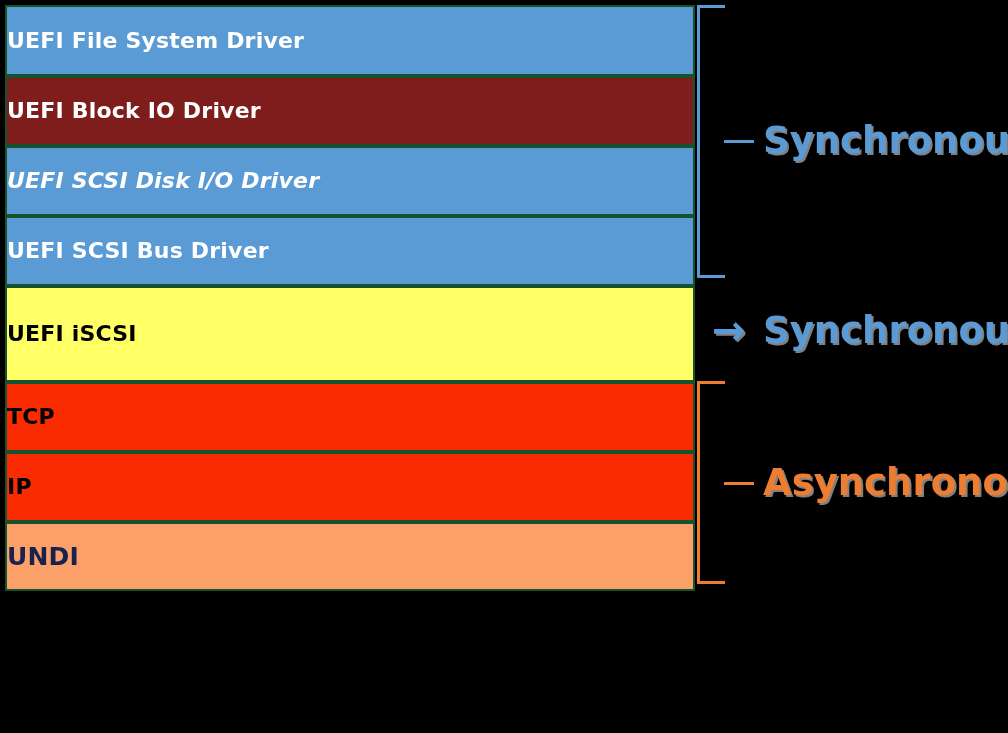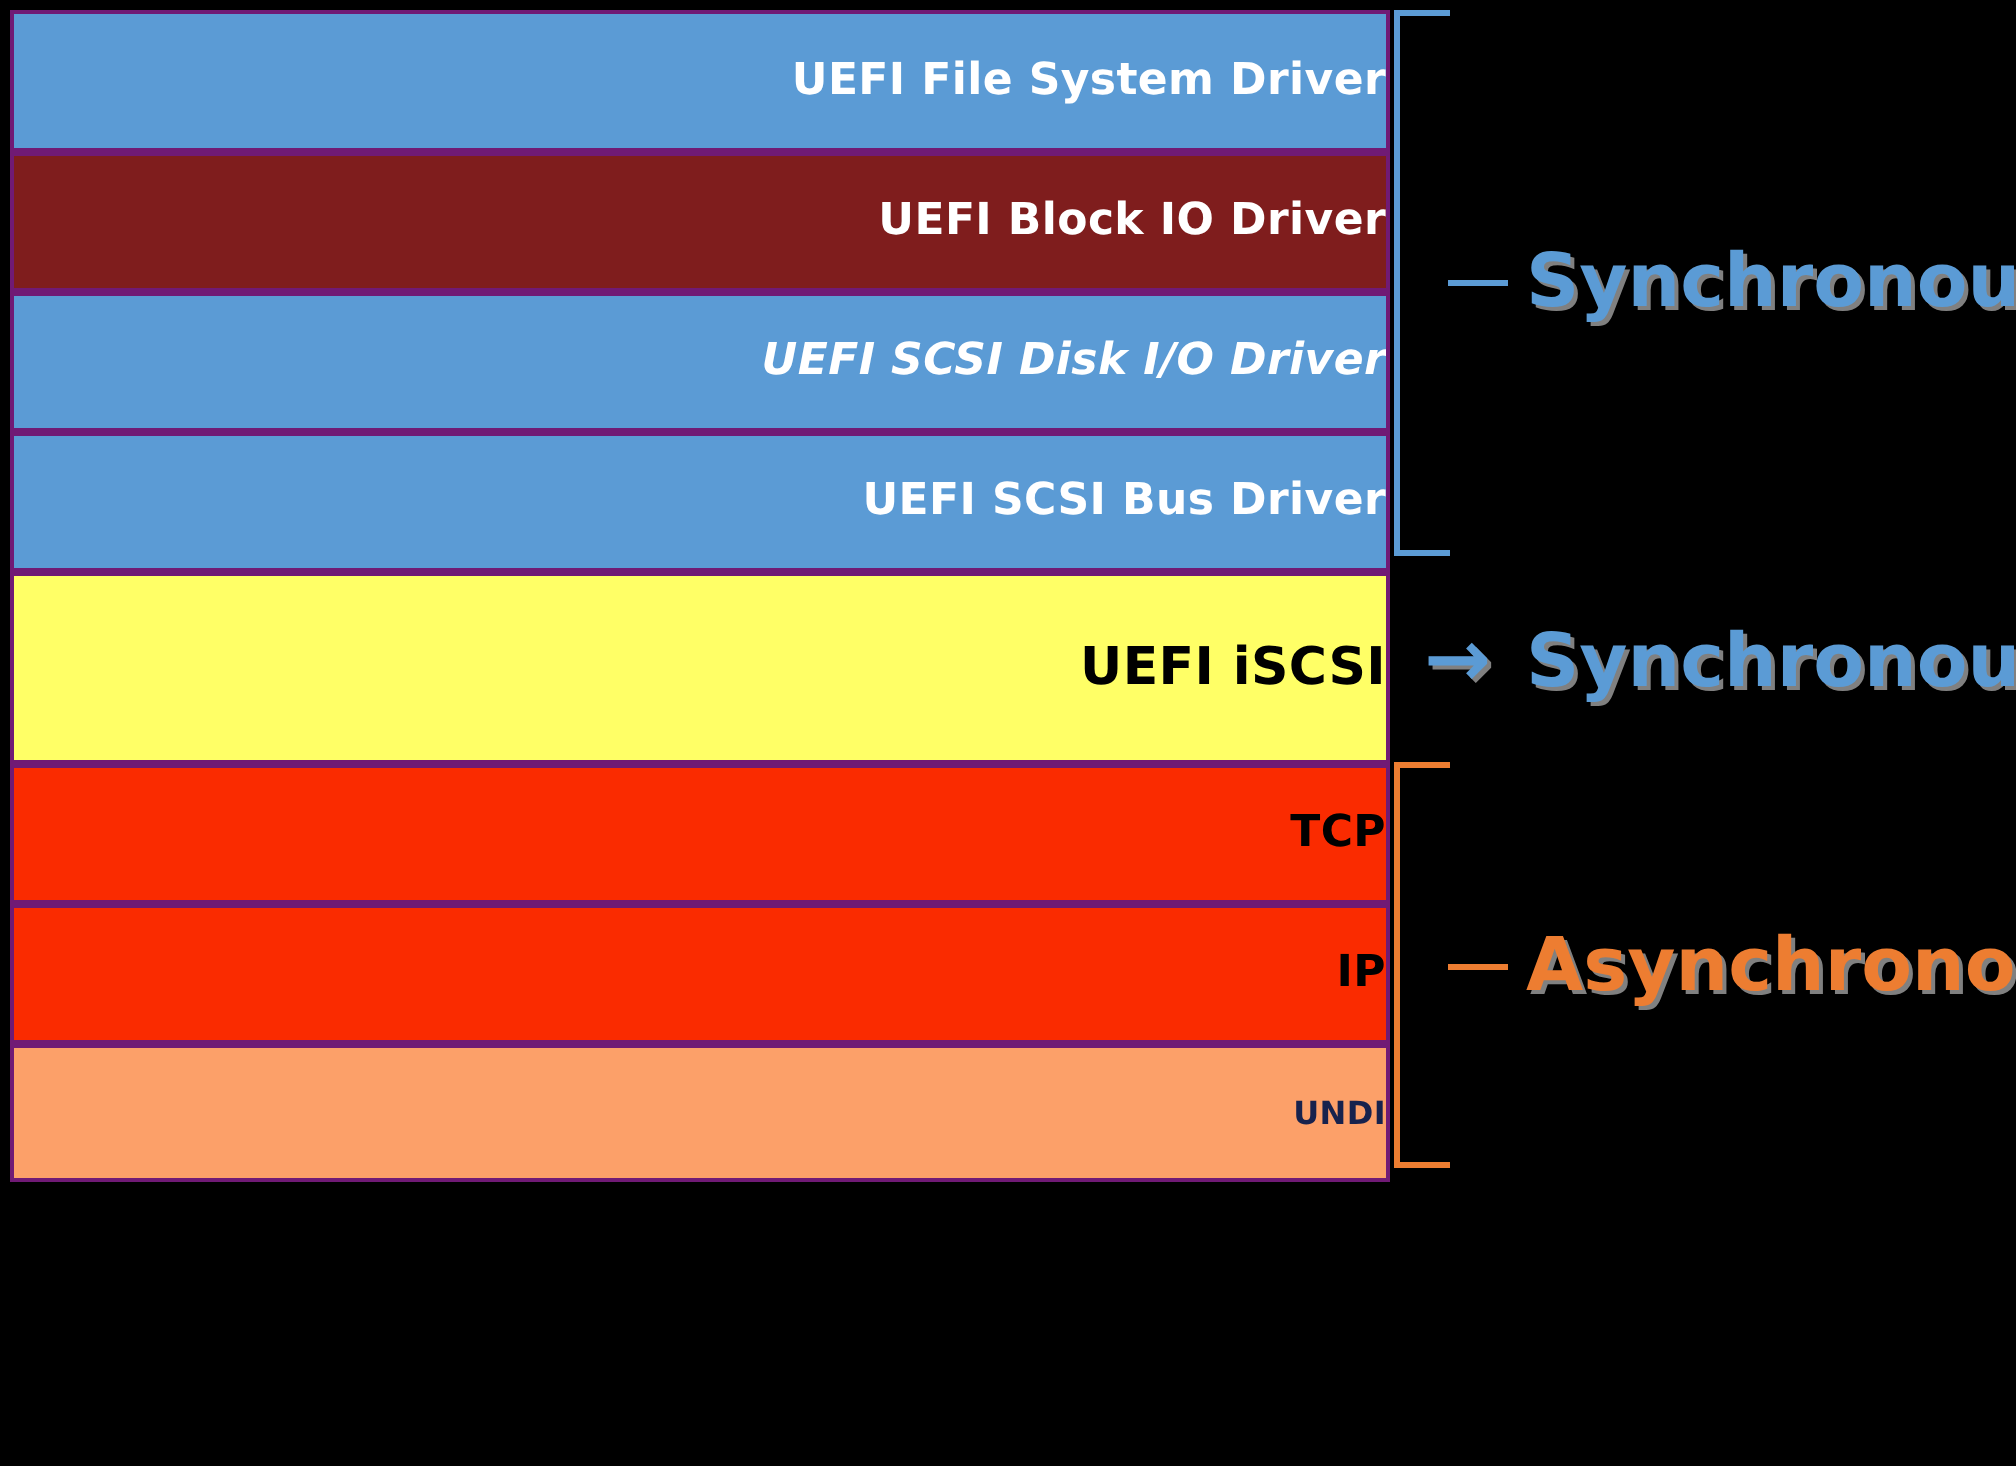--- a/index.html
+++ b/index.html
@@ -23,47 +23,47 @@
     width: 690px;
     height: 723px;
     display: flex;
     flex-direction: column;
     box-sizing: border-box;
   }
 
   .layer {
     position: relative;
     box-sizing: border-box;
-    border: 2px solid #701a75;
+    border: 2px solid #14532d;
     display: flex;
     align-items: center;
-    justify-content: flex-end;
+    justify-content: flex-start;
     text-align: center;
     overflow: hidden;
   }
 
   .layer-label {
     font-weight: bold;
     letter-spacing: 0.2px;
     line-height: 1;
     white-space: nowrap;
   }
 
   
   .layer.blue   { background: #5B9BD5; }
   .layer.blue   .layer-label { color: #FFFFFF; font-size: 22px; }
 
   .layer.yellow { background: #FFFF66; }
-  .layer.yellow .layer-label { color: #000000; font-size: 26px; }
+  .layer.yellow .layer-label { color: #000000; font-size: 22px; }
 
   .layer.red    { background: #FA2B00; }
   .layer.red    .layer-label { color: #FFFFFF; font-size: 22px; }
 
   .layer.peach  { background: #FCA069; }
-  .layer.peach  .layer-label { color: #17224D; font-size: 16px; }
+  .layer.peach  .layer-label { color: #17224D; font-size: 25px; }
 
   
   .h-file   { height: 71px; }
   .h-block  { height: 70px; }
   .h-disk   { height: 70px; font-style: italic; }
   .h-bus    { height: 70px; }
   .h-iscsi  { height: 96px; }
   .h-tcp    { height: 70px; }
   .h-ip     { height: 70px; }
   .h-mnp    { height: 70px; }

